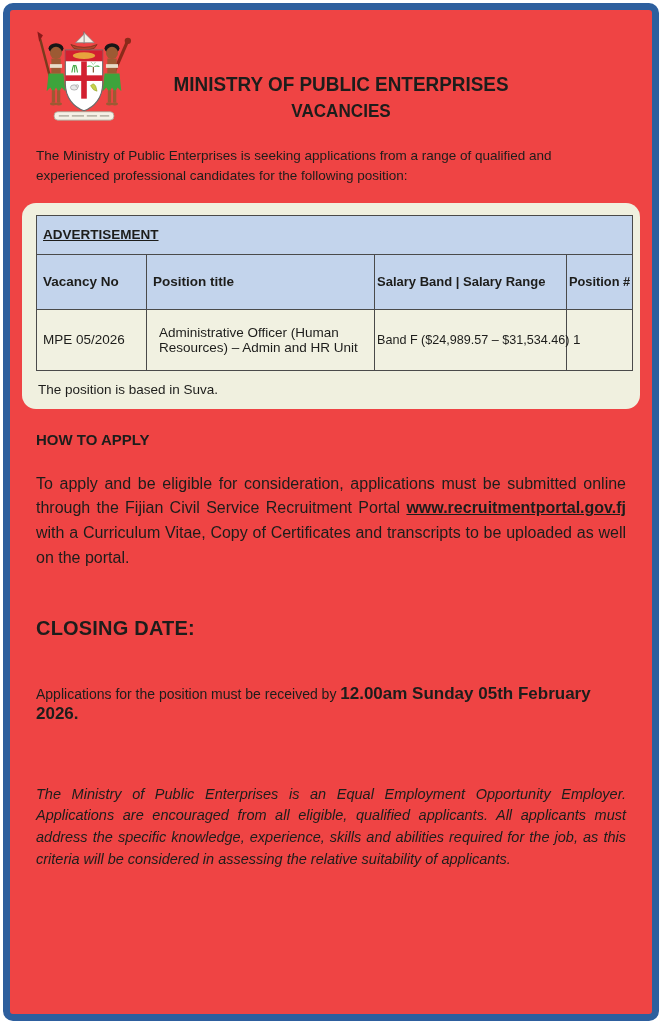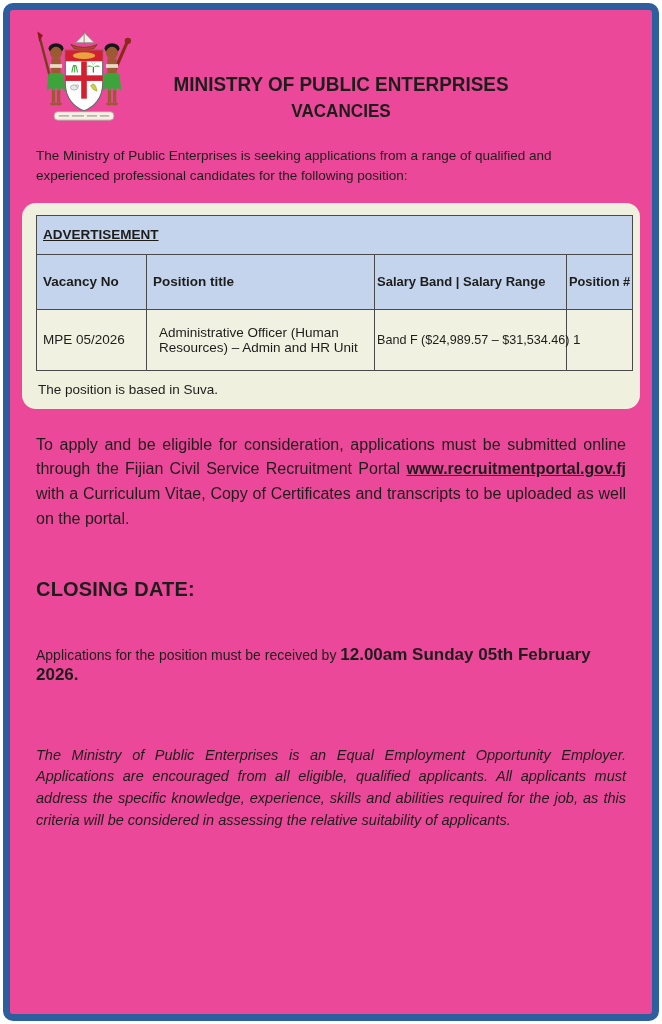--- a/index.html
+++ b/index.html
@@ -3,21 +3,21 @@
 <meta charset="utf-8">
 <style>
   html, body { margin:0; padding:0; background:#ffffff; }
   body {
     width:662px; height:1024px; position:relative; overflow:hidden;
     font-family:"Liberation Sans", sans-serif; color:#1d1d1b;
     -webkit-font-smoothing:antialiased;
   }
   .frame {
     position:absolute; left:3px; top:3px; right:3px; bottom:3px;
-    border:7px solid #2d5f9e; border-radius:10px; background:#ec4899;
+    border:7px solid #2d5f9e; border-radius:10px; background:#ef4444;
     overflow:hidden;
   }
   .content { position:relative; width:100%; height:100%; }
 
   
   .header { display:flex; align-items:flex-start; margin-top:14px; }
   .logo-wrap { width:112px; height:112px; margin-left:18px; flex:0 0 auto; }
   .title-wrap { flex:1; text-align:center; margin-top:48px; padding-right:110px; }
   .title-line1 {
     font-weight:bold; font-size:21px; letter-spacing:0;
@@ -160,20 +160,21 @@
           <td>MPE 05/2026</td>
           <td class="cell-position">Administrative Officer (Human Resources) – Admin and HR Unit</td>
           <td class="cell-salary">Band F ($24,989.57 – $31,534.46)</td>
           <td>1</td>
         </tr>
       </tbody>
         </table>
       <div class="location-note">The position is based in Suva.</div>
     </div>
 
+    <div class="howto-heading">HOW TO APPLY</div>
 
     <div class="para"><span>To apply and be eligible for consideration, applications must be submitted online through the Fijian Civil Service Recruitment Portal </span><a class="link-strong">www.recruitmentportal.gov.fj</a><span> with a Curriculum Vitae, Copy of Certificates and transcripts to be uploaded as well on the portal.</span></div>
 
 
     <div class="closing-heading">CLOSING DATE:</div>
 
     <div class="closing-line"><span>Applications for the position must be received by </span><span class="deadline">12.00am Sunday 05th February 2026.</span></div>
 
 
     <div class="note note-2">The Ministry of Public Enterprises is an Equal Employment Opportunity Employer. Applications are encouraged from all eligible, qualified applicants. All applicants must address the specific knowledge, experience, skills and abilities required for the job, as this criteria will be considered in assessing the relative suitability of applicants.</div>

